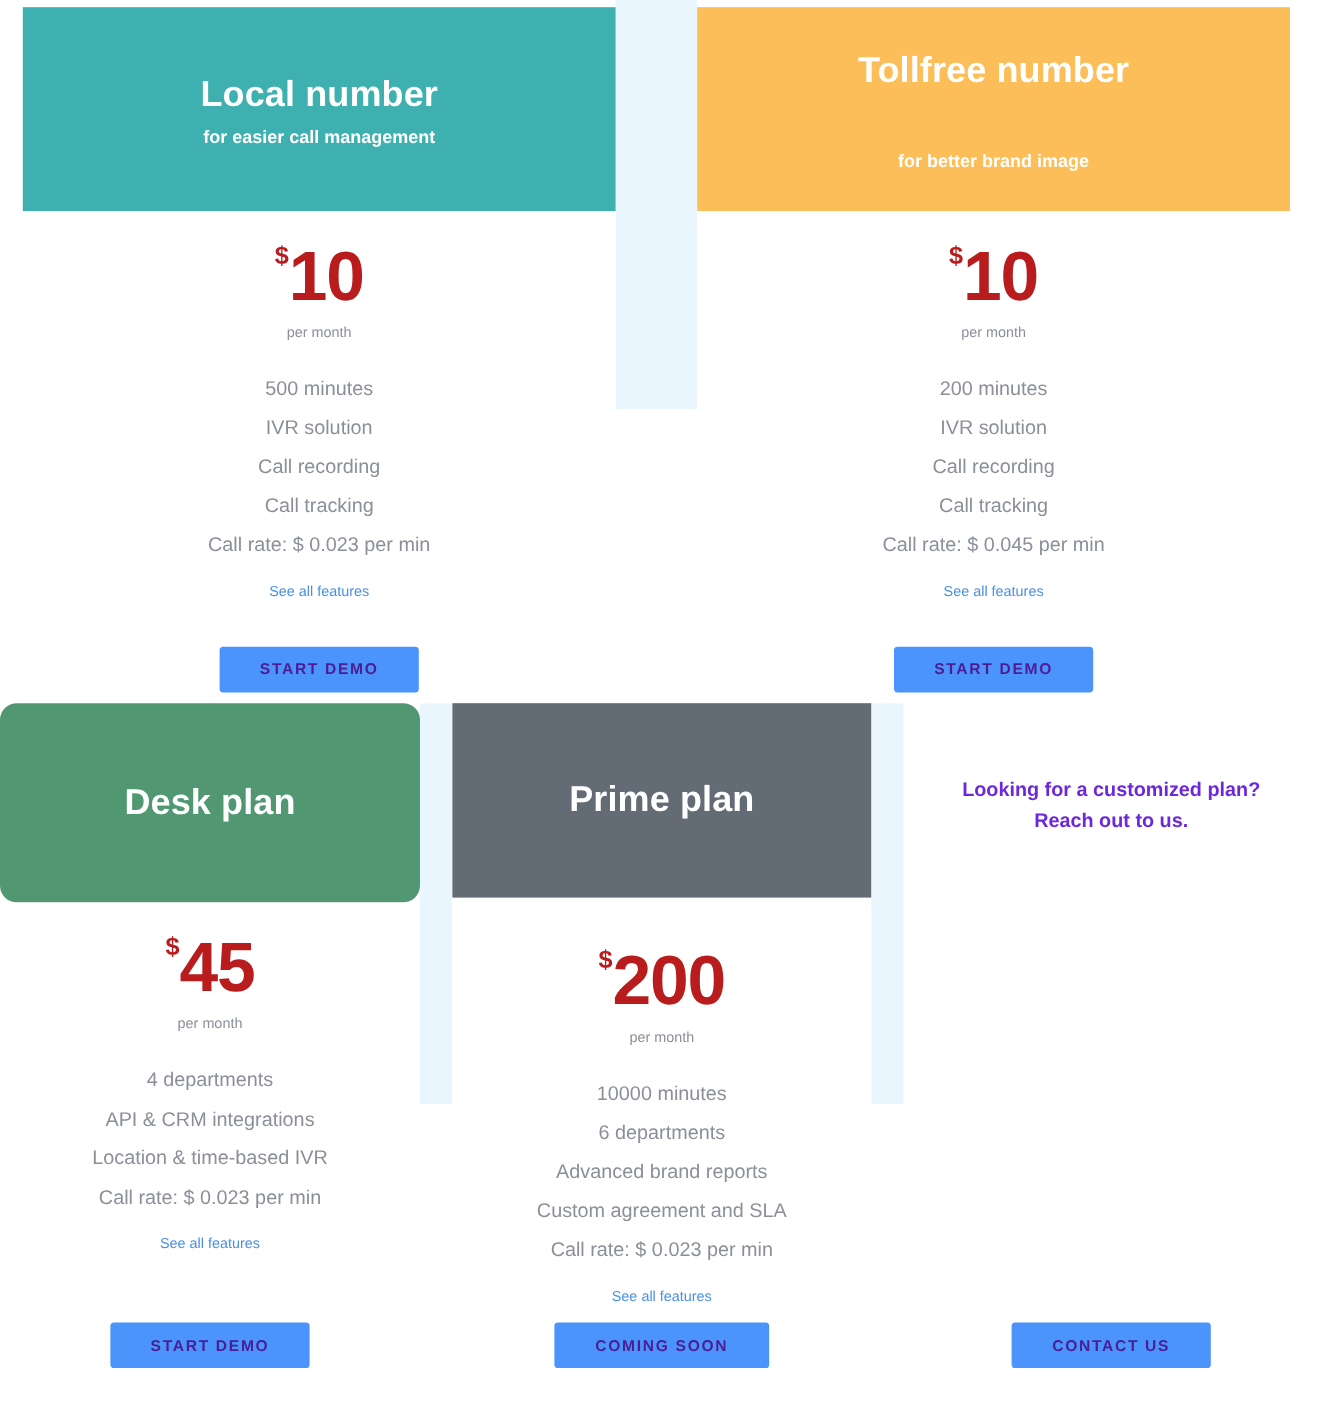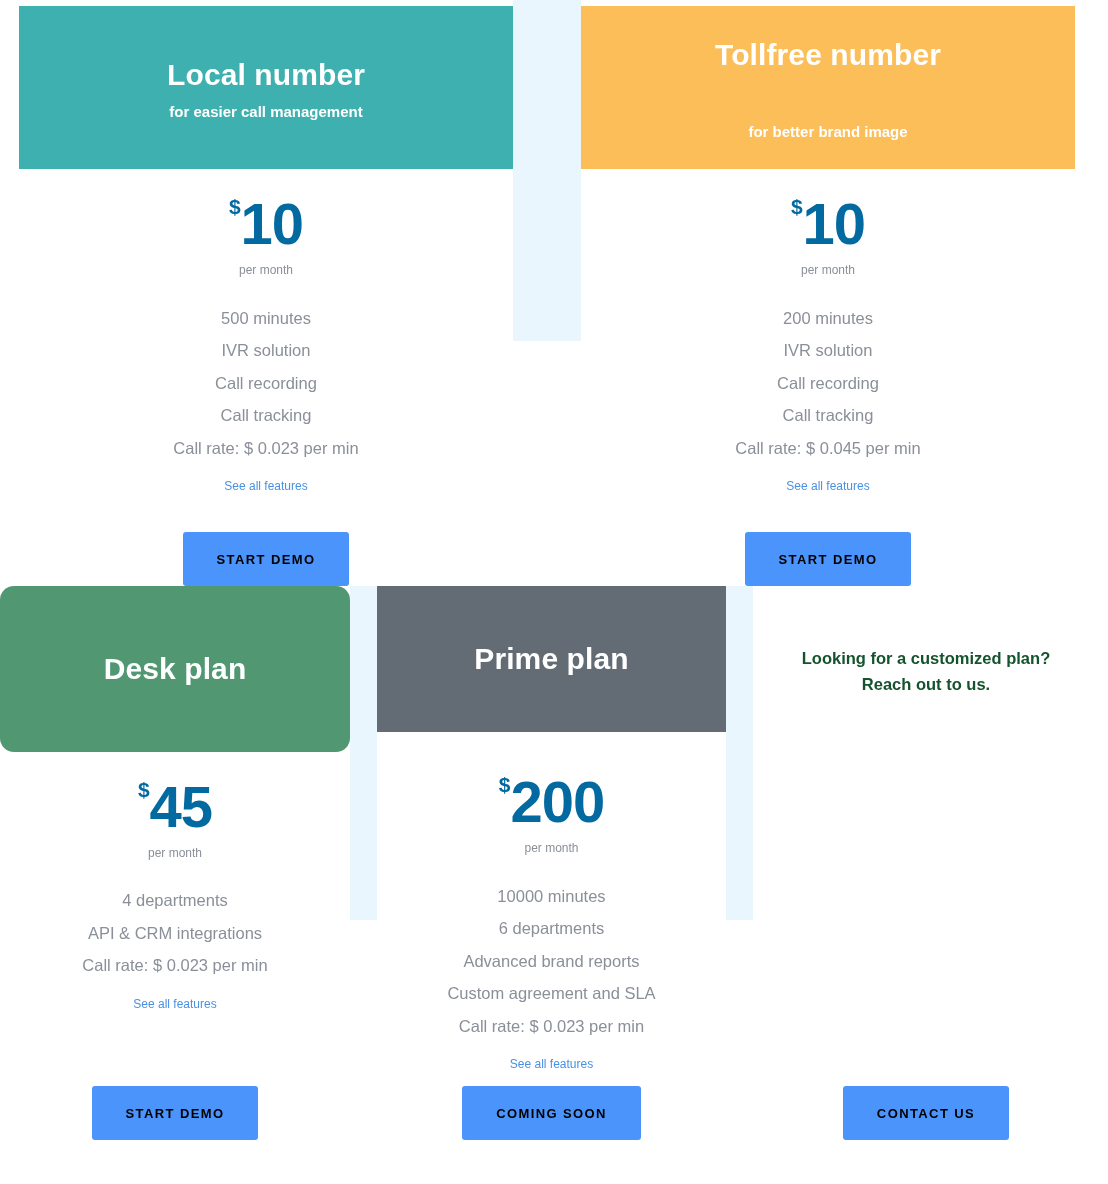--- a/index.html
+++ b/index.html
@@ -85,21 +85,21 @@
     align-items: center;
     box-sizing: border-box;
   }
 
   
   .price-block {
     text-align: center;
     margin-top: 26px;
   }
   .price {
-    color: #0369a1;
+    color: #b91c1c;
     font-size: 58px;
     font-weight: bold;
     line-height: 1;
     letter-spacing: -1px;
     display: inline-block;
   }
   .price .currency {
     font-size: 21px;
     font-weight: bold;
     vertical-align: top;
@@ -134,47 +134,47 @@
     font-size: 12px;
     line-height: 1;
     padding: 8px 0;
     display: block;
     text-decoration: none;
     cursor: pointer;
   }
 
   
   .custom-note {
-    color: #14532d;
+    color: #6d28d9;
     font-size: 16.5px;
     font-weight: bold;
     text-align: center;
     line-height: 1.55;
     margin-top: 60px;
   }
 
   
   .cta-row {
     width: 100%;
     display: flex;
     justify-content: center;
   }
   .row-top .cta-row { margin-top: 24px; }
   .row-bot .cta-row { margin-top: auto; margin-bottom: 44px; }
 
   .cta-btn {
     background: #4a94fb;
-    color: #000000;
+    color: #4c1d95;
     border: none;
     border-radius: 3px;
     font-family: "Liberation Sans", sans-serif;
     font-size: 13px;
     font-weight: bold;
     letter-spacing: 1.4px;
-    height: 54px;
+    height: 38px;
     min-width: 160px;
     padding: 0 34px;
     cursor: pointer;
     display: flex;
     align-items: center;
     justify-content: center;
   }
 </style>
 </head>
 <body>
@@ -259,20 +259,21 @@
       <div class="card-body">
         <div class="price-block">
           <div class="price">
             <span class="currency">$</span><span>45</span>
           </div>
           <div class="price-period">per month</div>
         </div>
         <ul class="features">
           <li>4 departments</li>
           <li>API &amp; CRM integrations</li>
+          <li>Location &amp; time-based IVR</li>
           <li>Call rate: $ 0.023 per min</li>
           <li>
               <a class="feature-link">See all features</a>
             </li>
         </ul>
         <div class="cta-row">
           <button class="cta-btn">START DEMO</button>
         </div>
       </div>
     </div>

